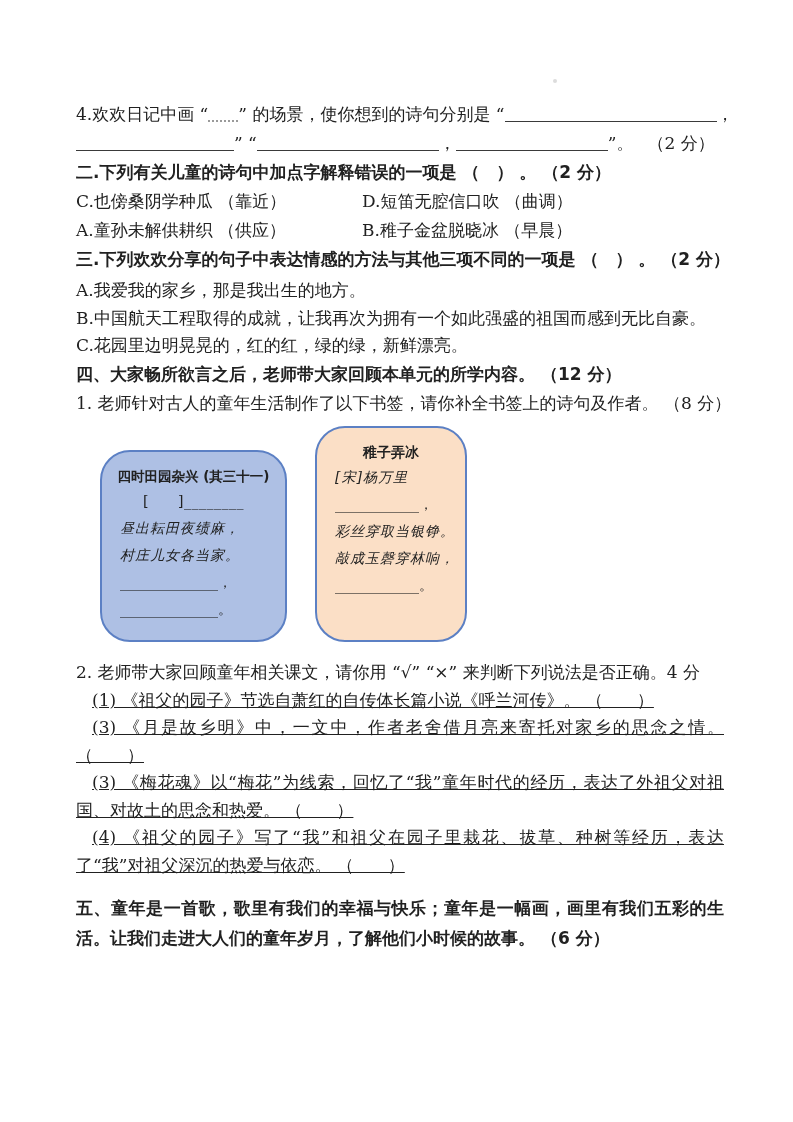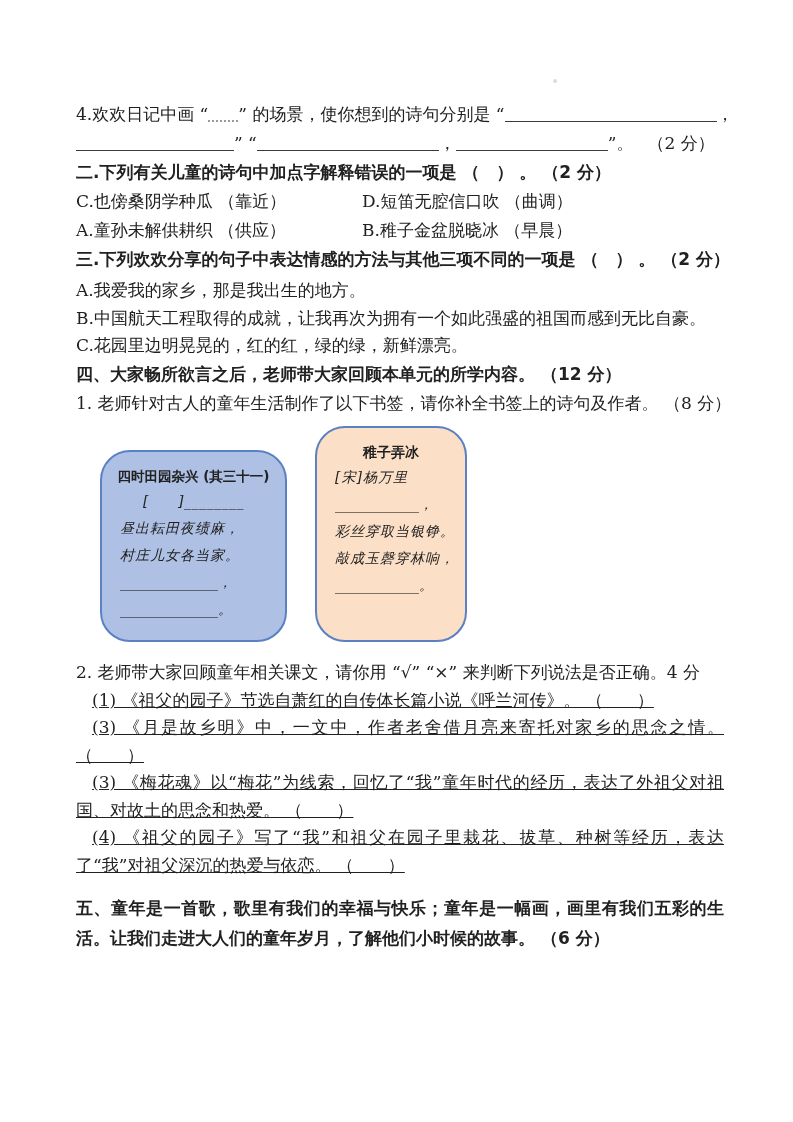--- a/index.html
+++ b/index.html
@@ -29,21 +29,21 @@
   .dotted-char{position:relative;display:inline-block;}
   .dotted-char::after{content:"•";position:absolute;left:50%;transform:translateX(-50%);bottom:-0.62em;font-size:9px;color:#212121;}
   .indent{text-indent:16px;text-decoration:underline;}
   .cards{display:flex;margin:5px 0 0 24px;align-items:flex-end;}
   .card{border:2px solid #5c80c4;border-radius:30px;box-sizing:border-box;padding:12px 10px 10px 10px;text-align:center;}
   .card1{width:187px;height:192px;margin-right:28px;}
   .card2{width:152px;height:216px;margin-right:24px;margin-top:3px;}
   .card3{width:212px;height:185px;margin-top:3px;}
   .card-title{font-weight:bold;font-size:13.5px;line-height:24px;font-family:"DejaVu Sans","Liberation Sans",sans-serif;white-space:nowrap;}
   .card2 .card-title,.card3 .card-title{font-size:14px;}
-  .card-line{font-size:14px;line-height:27px;white-space:nowrap;text-align:left;padding-left:8px;font-style:italic;}
+  .card-line{font-size:14px;line-height:27px;white-space:nowrap;text-align:left;padding-left:8px;}
   .card3 .card-line{line-height:29px;}
   .script{font-style:italic;letter-spacing:1px;}
   .bracket-line{letter-spacing:0.5px;}
   .q2-block{margin-top:17px;}
   .sec5{margin-top:15px;line-height:29.5px;}
   .sec3-opts{margin-top:3px;}
   .sec3-opts .line{line-height:27.7px;}
 </style>
 </head>
 <body>

